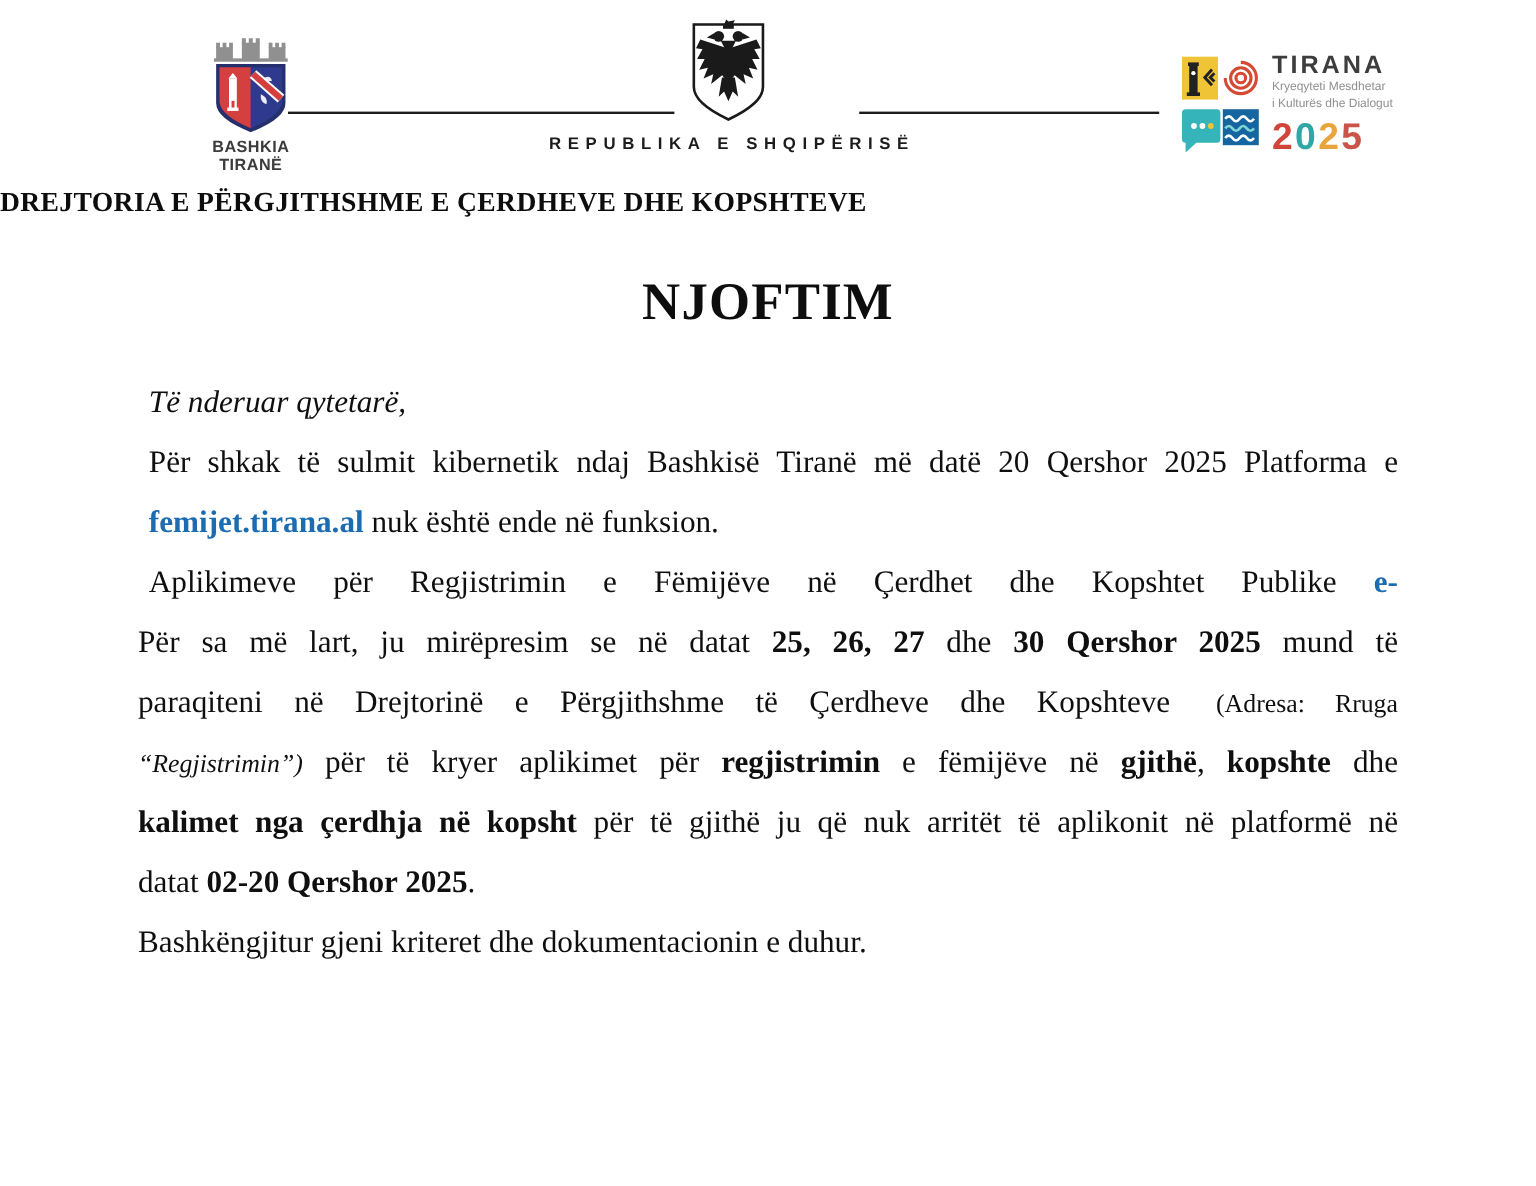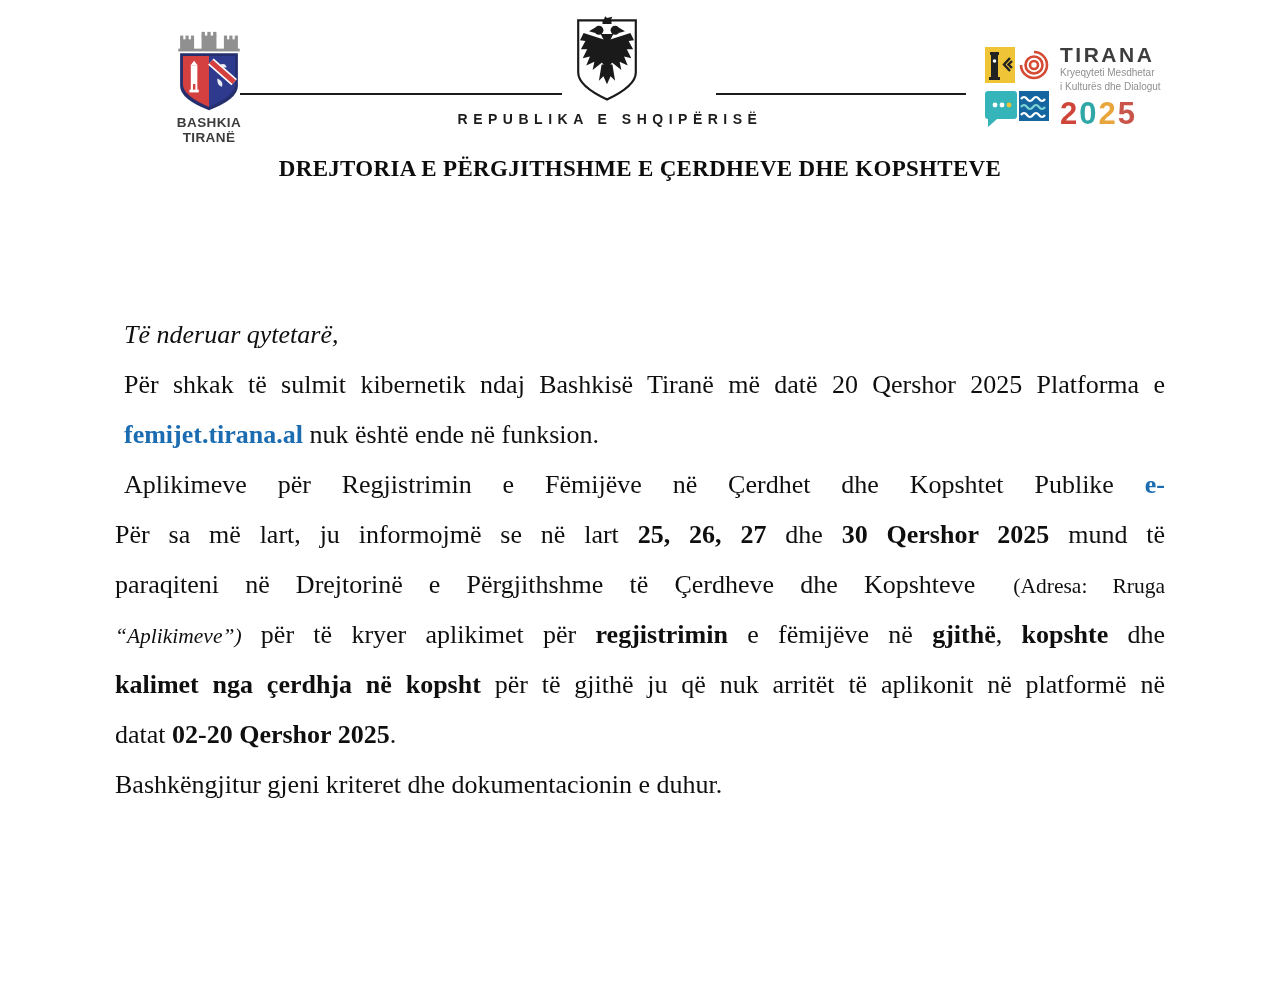--- a/index.html
+++ b/index.html
@@ -22,21 +22,21 @@
     font-family:"Liberation Sans",sans-serif;font-weight:700;font-size:14px;
     letter-spacing:5.5px;color:#1c1c1c;white-space:nowrap;}
 
   .t2025{position:absolute;left:985px;top:44px;display:flex;gap:9px;align-items:center;}
   .t2025-title{font-family:"Liberation Sans",sans-serif;font-weight:700;font-size:21px;
     letter-spacing:2.5px;color:#3d3d3d;line-height:22px;}
   .t2025-sub{font-family:"Liberation Sans",sans-serif;font-size:10px;color:#8f8f8f;line-height:13.5px;}
   .t2025-year{font-family:Liberation Sans, sans-serif;font-weight:700;font-size:31px;
     letter-spacing:2px;line-height:32px;margin-top:5px;}
 
-  .department{position:absolute;top:156px;left:0;width:1280px;text-align:center;
+  .department{position:absolute;top:156px;left:0;width:1280px;
     font-weight:700;font-size:23px;letter-spacing:.3px;color:#0d0d0d;}
 
   .notice-title{position:absolute;top:226px;left:0;width:1280px;text-align:center;
     font-weight:700;font-size:44px;letter-spacing:1px;color:#0d0d0d;}
 
   
   .doc{position:absolute;top:310px;left:115px;width:1050px;font-size:26px;color:#0f0f0f;}
   .line{line-height:50px;height:50px;overflow:hidden;}
   .line.j{text-align:justify;text-align-last:justify;}
   .para.indent .line{padding-left:9px;}
@@ -156,34 +156,35 @@
     <div>
       <div class="t2025-title">TIRANA</div>
       <div class="t2025-sub">Kryeqyteti Mesdhetar</div>
       <div class="t2025-sub">i Kulturës dhe Dialogut</div>
       <div class="t2025-year"><span style="color: rgb(208, 69, 58);">2</span><span style="color: rgb(47, 167, 166);">0</span><span style="color: rgb(232, 165, 60);">2</span><span style="color: rgb(201, 85, 74);">5</span></div>
     </div>
   </div>
 
   <div class="department">DREJTORIA E PËRGJITHSHME E ÇERDHEVE DHE KOPSHTEVE</div>
 
+  <div class="notice-title">NJOFTIM</div>
 
   <div class="doc">
       <div class="para indent">
         <div class="line"><span class="seg-i">Të nderuar qytetarë,</span></div>
       </div>
       <div class="para indent">
         <div class="line j"><span class="seg-n">Për shkak të sulmit kibernetik ndaj Bashkisë Tiranë më datë 20 Qershor 2025 Platforma e</span></div>
         <div class="line"><span class="seg-link">femijet.tirana.al</span><span class="seg-n"> nuk është ende në funksion.</span></div>
         <div class="line j"><span class="seg-n">Aplikimeve për Regjistrimin e Fëmijëve në Çerdhet dhe Kopshtet Publike </span><span class="seg-link">e-</span></div>
       </div>
       <div class="para">
-        <div class="line j"><span class="seg-n">Për sa më lart, ju informojmë se në lart </span><span class="seg-b">25, 26, 27</span><span class="seg-n"> dhe </span><span class="seg-b">30 Qershor 2025</span><span class="seg-n"> mund të</span></div>
+        <div class="line j"><span class="seg-n">Për sa më lart, ju mirëpresim se në datat </span><span class="seg-b">25, 26, 27</span><span class="seg-n"> dhe </span><span class="seg-b">30 Qershor 2025</span><span class="seg-n"> mund të</span></div>
         <div class="line j"><span class="seg-n">paraqiteni në Drejtorinë e Përgjithshme të Çerdheve dhe Kopshteve </span><span class="seg-sm">(Adresa: Rruga</span></div>
-        <div class="line j"><span class="seg-smi">“Aplikimeve”)</span><span class="seg-n"> për të kryer aplikimet për </span><span class="seg-b">regjistrimin</span><span class="seg-n"> e fëmijëve në </span><span class="seg-b">gjithë</span><span class="seg-n">, </span><span class="seg-b">kopshte</span><span class="seg-n"> dhe</span></div>
+        <div class="line j"><span class="seg-smi">“Regjistrimin”)</span><span class="seg-n"> për të kryer aplikimet për </span><span class="seg-b">regjistrimin</span><span class="seg-n"> e fëmijëve në </span><span class="seg-b">gjithë</span><span class="seg-n">, </span><span class="seg-b">kopshte</span><span class="seg-n"> dhe</span></div>
         <div class="line j"><span class="seg-b">kalimet nga çerdhja në kopsht</span><span class="seg-n"> për të gjithë ju që nuk arritët të aplikonit në platformë në</span></div>
         <div class="line"><span class="seg-n">datat </span><span class="seg-b">02-20 Qershor 2025</span><span class="seg-n">.</span></div>
       </div>
       <div class="para">
         <div class="line"><span class="seg-n">Bashkëngjitur gjeni kriteret dhe dokumentacionin e duhur.</span></div>
       </div>
     </div>
 
 </div>
 

